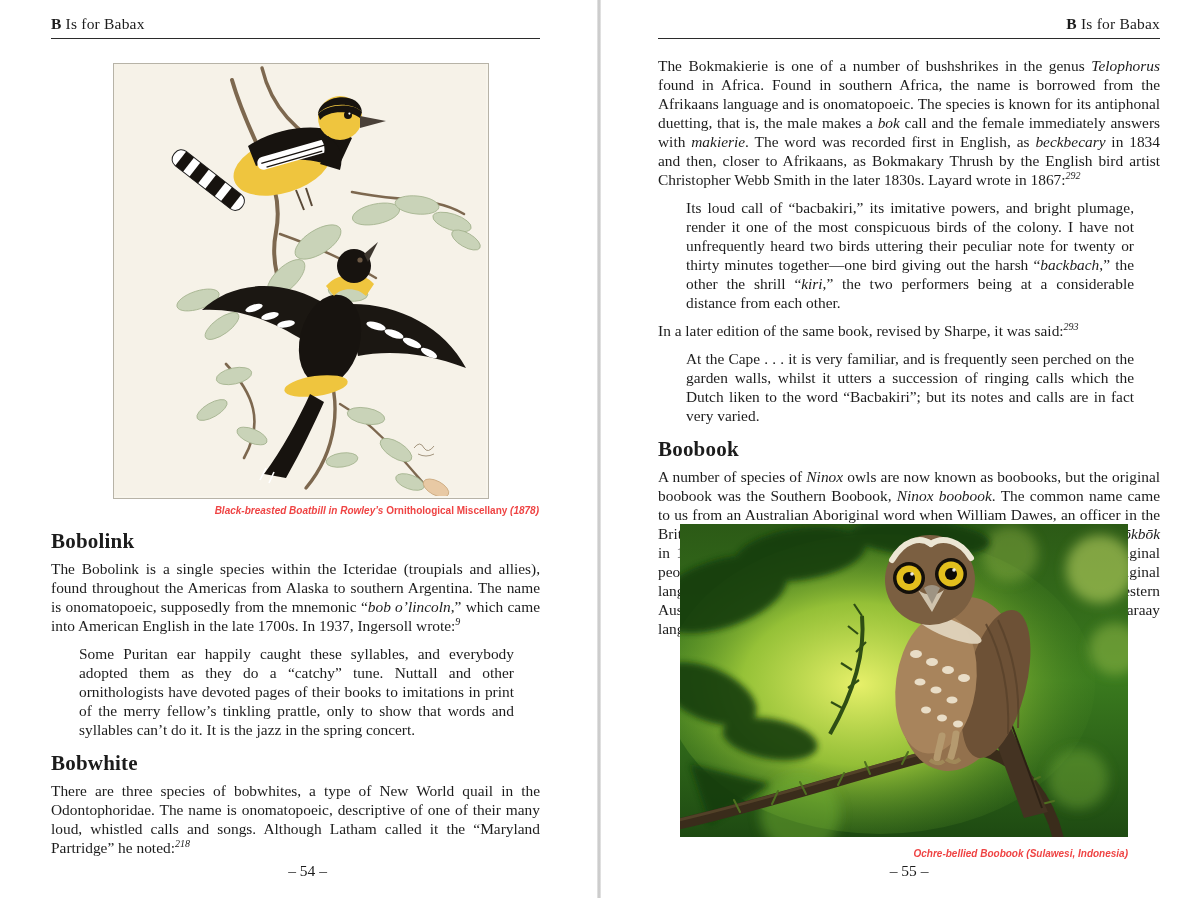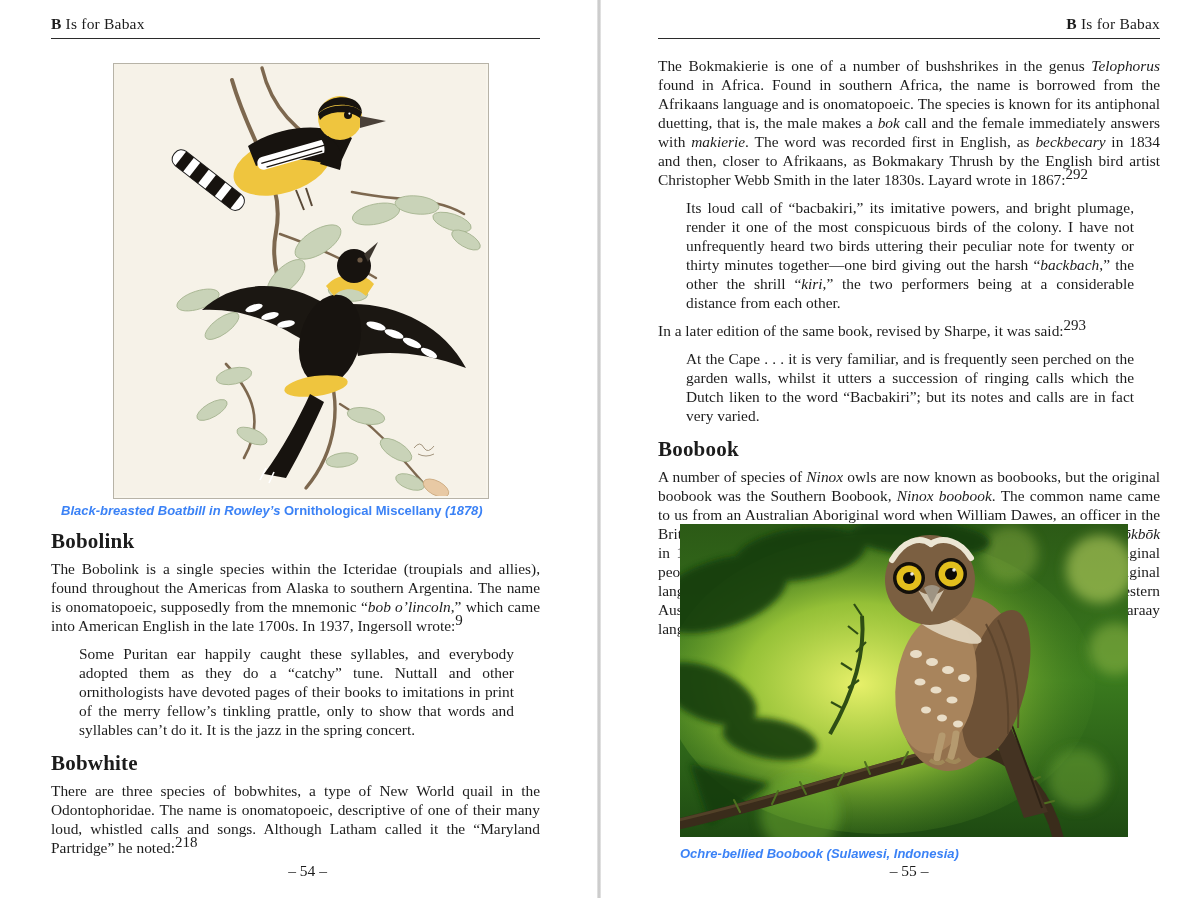--- a/index.html
+++ b/index.html
@@ -9,35 +9,35 @@
   #page-left{left:0;}
   #page-right{left:599px;}
   .spine{position:absolute;left:597px;top:0;width:4px;height:898px;
          background:linear-gradient(90deg,#e9e9e9,#c3c3c3 50%,#e9e9e9);}
   .running-header{position:absolute;top:15px;font-size:15.5px;letter-spacing:.2px;
                   border-bottom:1.6px solid #2b2b2b;padding-bottom:5px;}
   #page-left .running-header{left:51px;width:489px;text-align:left;}
   #page-right .running-header{left:59px;width:502px;text-align:right;}
   .bd{font-weight:bold;}
   .it{font-style:italic;}
-  sup{font-size:15px;line-height:0;vertical-align:super;}
+  sup{font-size:10px;line-height:0;vertical-align:super;font-style:italic;}
   .textcol{position:absolute;font-size:15.4px;line-height:19px;text-align:justify;}
   #page-left .textcol{left:51px;top:529px;width:489px;}
   #page-right .textcol{left:59px;top:56px;width:502px;}
   h2{font-family:"Liberation Serif", serif;font-size:21px;line-height:25px;font-weight:bold;
      margin:12px 0 5px 0;letter-spacing:.2px;}
   h2.first{margin-top:0;}
   .textcol p{margin:0 0 9px 0;}
   .textcol blockquote{margin:0 26px 9px 28px;}
   figure{margin:0;padding:0;}
   .plate-frame{position:absolute;left:113px;top:63px;width:374px;height:434px;
                border:1px solid #b7b3a7;background:#f8f5ec;}
   .plate-frame svg{display:block;}
   .caption{position:absolute;font-family:"Liberation Sans", sans-serif;font-weight:bold;
-           font-size:13px;line-height:15px;text-align:left;color:#3b82f6;}
+           font-size:10px;line-height:15px;text-align:right;color:#ef4444;}
   #plate-caption{left:61px;top:503px;width:478px;}
   #photo-caption{left:81px;top:846px;width:448px;}
   .photo-frame{position:absolute;left:81px;top:524px;width:448px;height:313px;overflow:hidden;}
   .pagenum{position:absolute;top:862px;font-size:15.5px;text-align:center;}
   #page-left .pagenum{left:63px;width:489px;}
   #page-right .pagenum{left:59px;width:502px;}
 </style>
 </head>
 <body>
 

